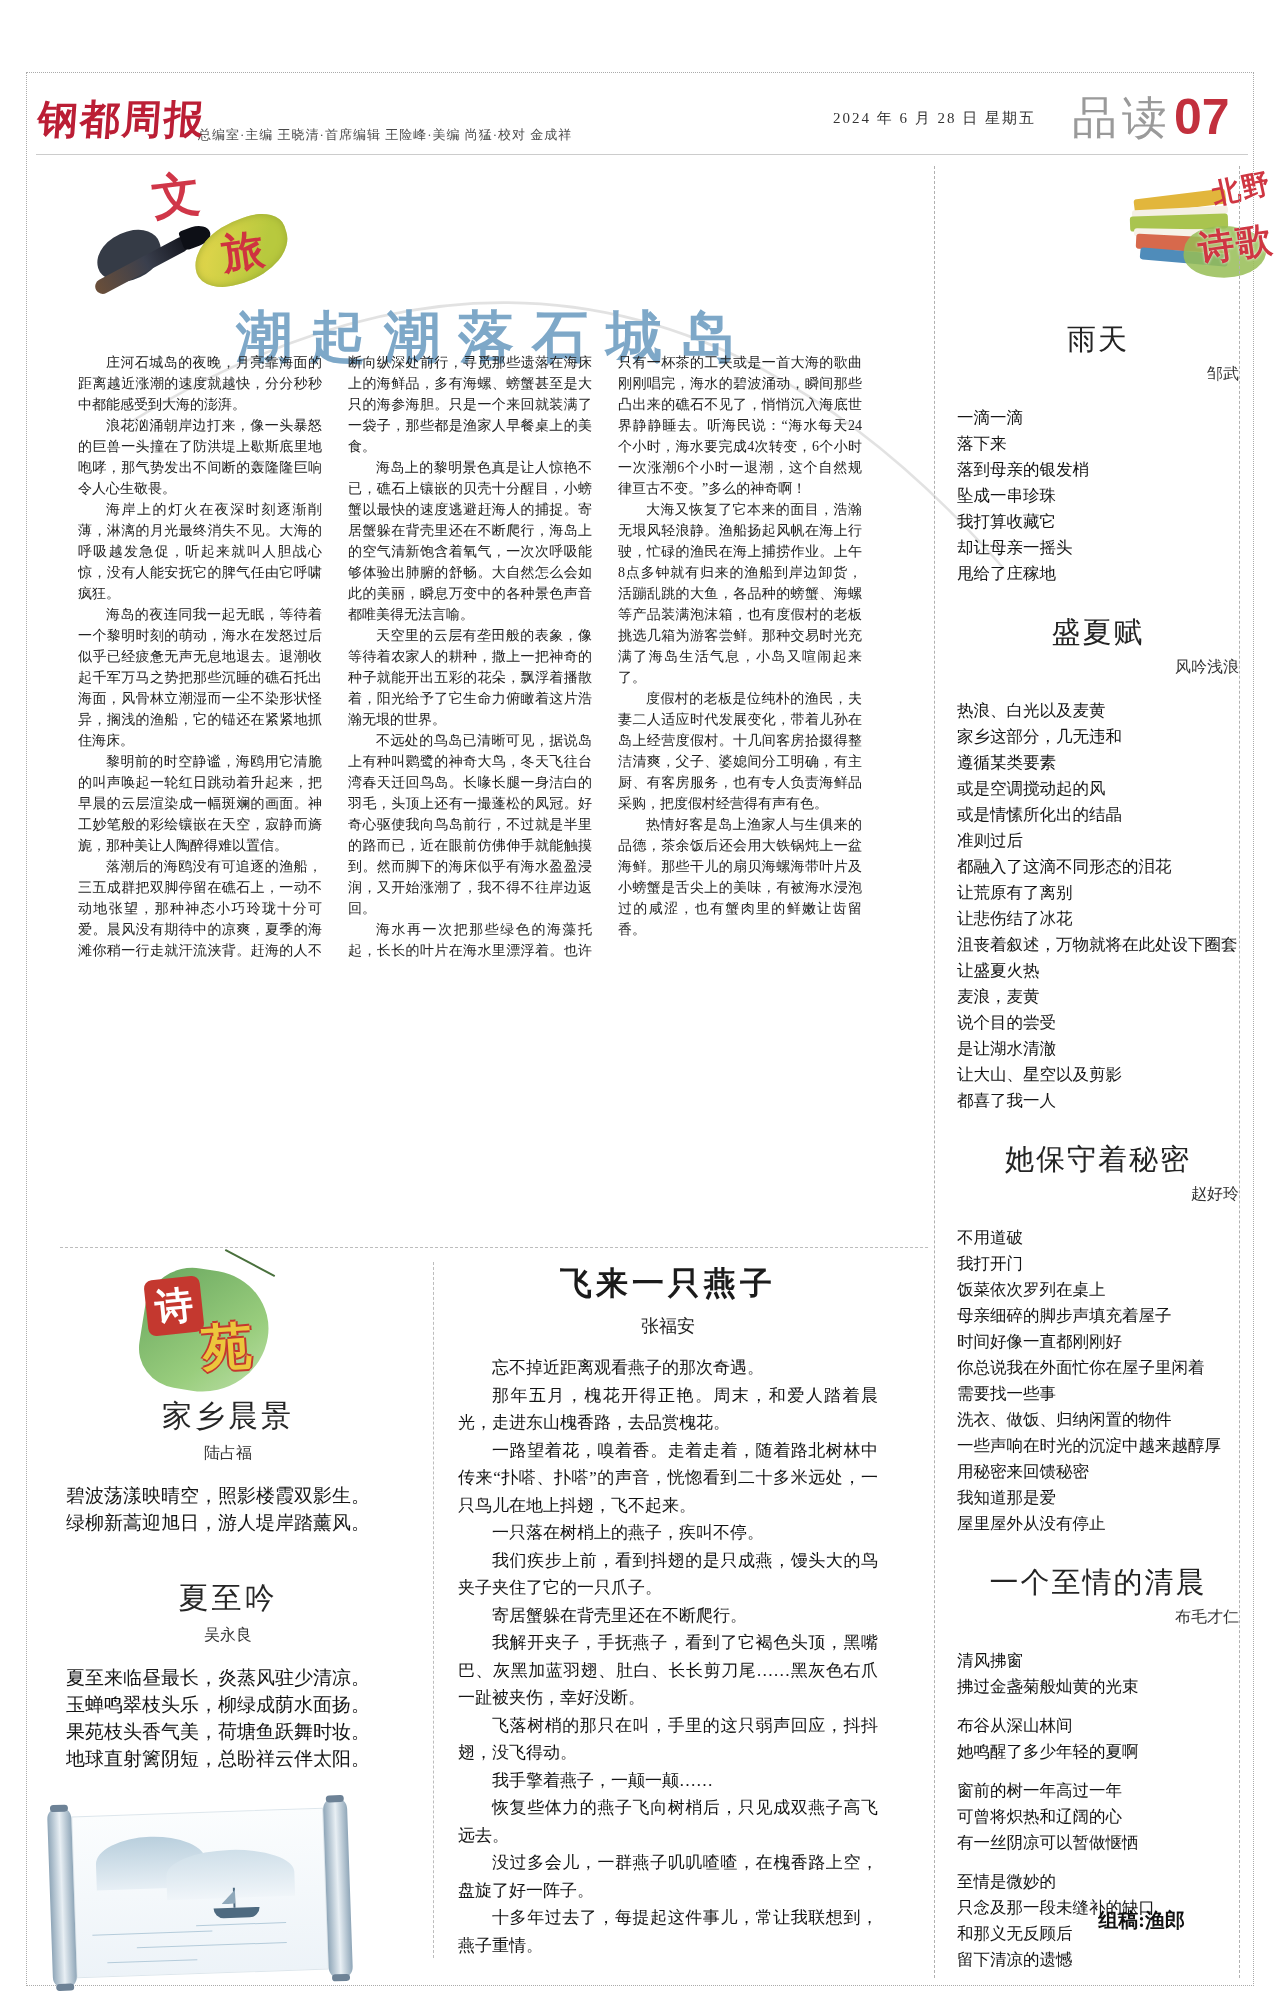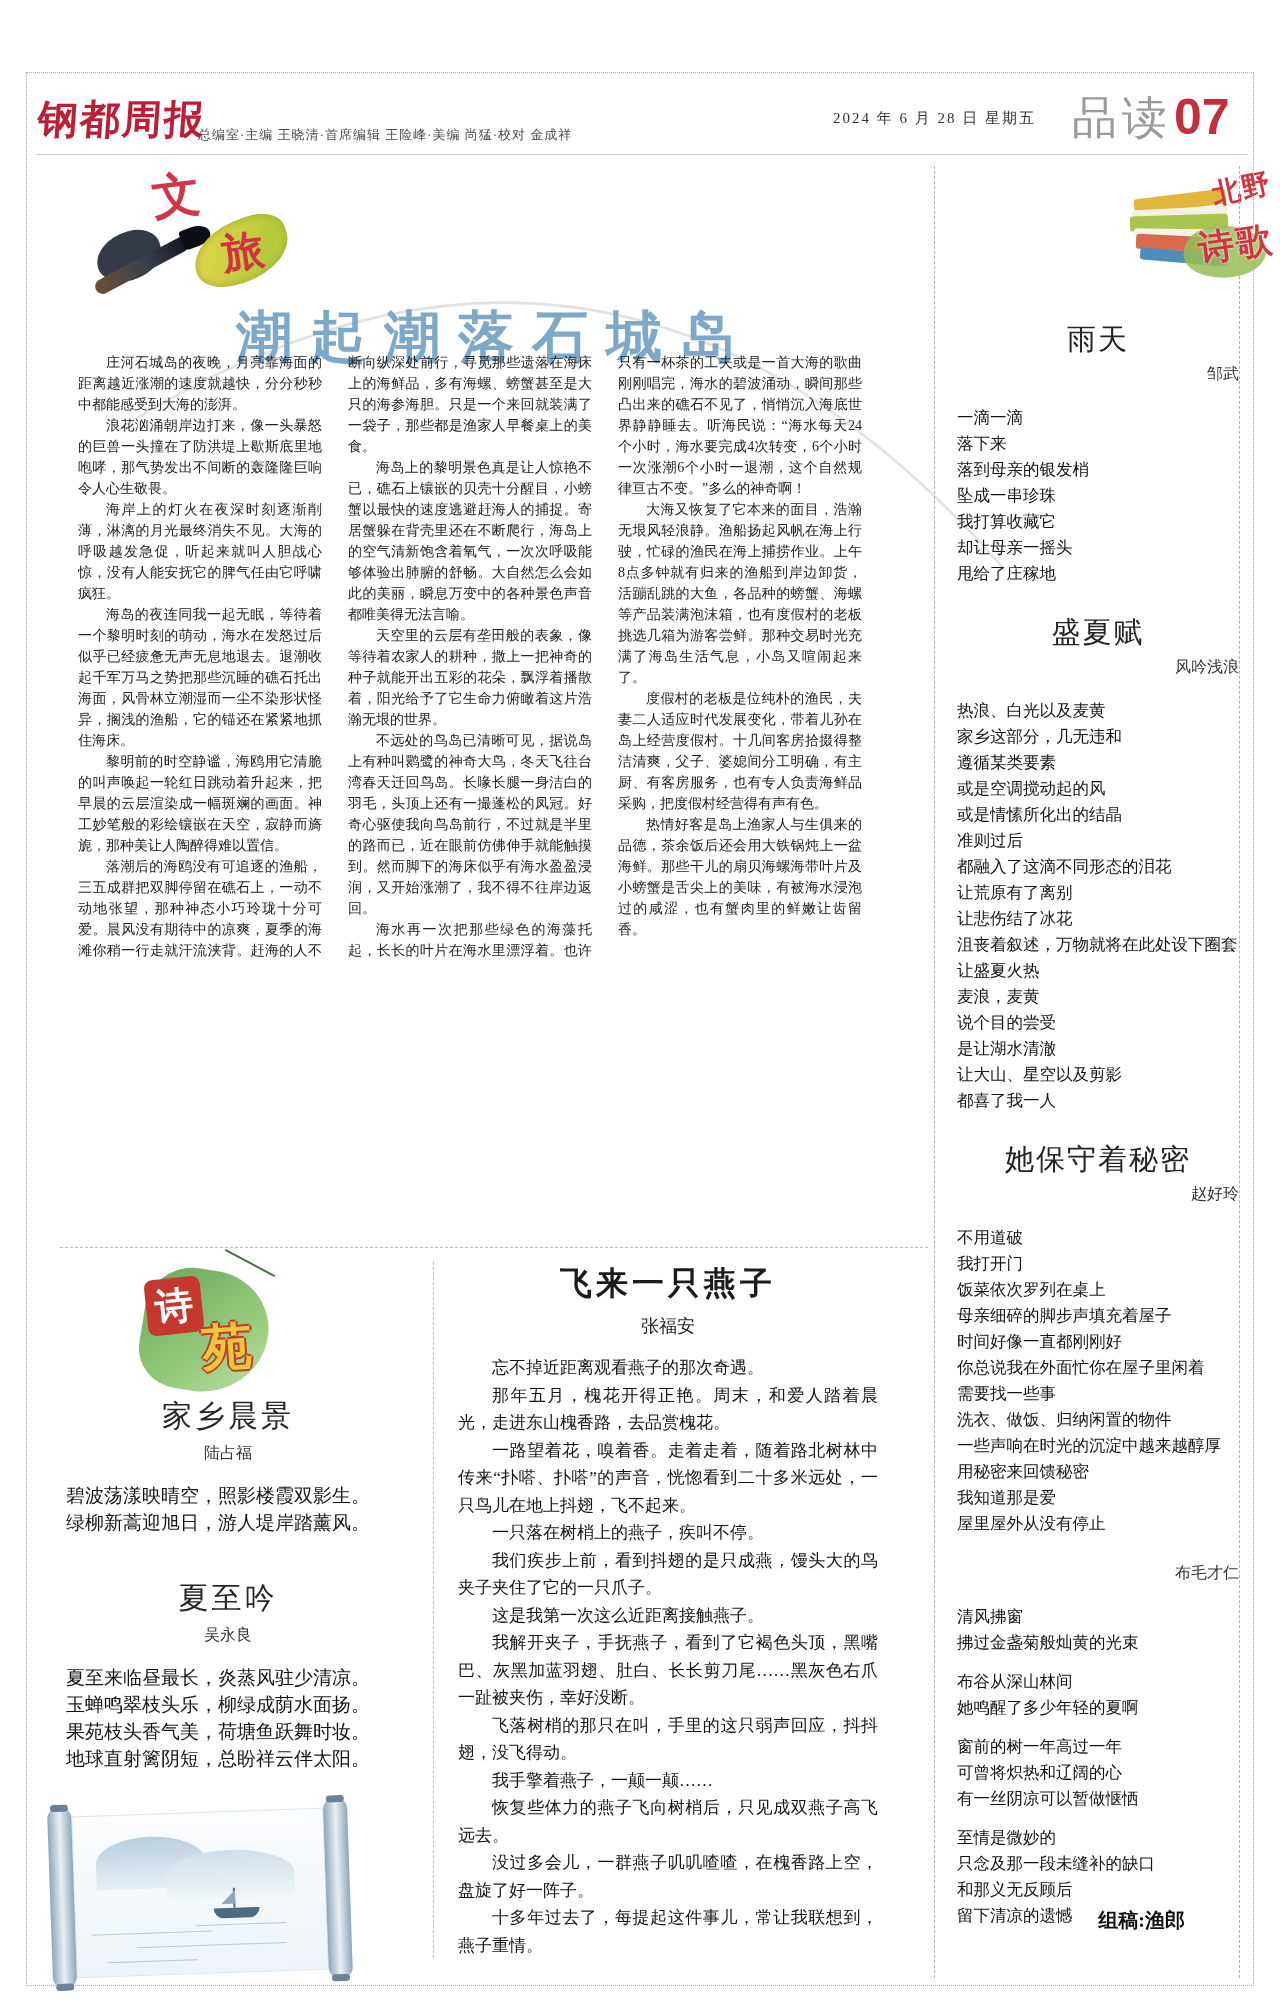--- a/index.html
+++ b/index.html
@@ -240,21 +240,21 @@
   <div class="mid-article">
     <h2 class="mid-title">飞来一只燕子</h2>
     <div class="mid-author">张福安</div>
     <div>
 
     <p>忘不掉近距离观看燕子的那次奇遇。</p>
         <p>那年五月，槐花开得正艳。周末，和爱人踏着晨光，走进东山槐香路，去品赏槐花。</p>
         <p>一路望着花，嗅着香。走着走着，随着路北树林中传来“扑嗒、扑嗒”的声音，恍惚看到二十多米远处，一只鸟儿在地上抖翅，飞不起来。</p>
         <p>一只落在树梢上的燕子，疾叫不停。</p>
         <p>我们疾步上前，看到抖翅的是只成燕，馒头大的鸟夹子夹住了它的一只爪子。</p>
-        <p>这是我第一次这么近距离接触燕子。</p>
+        <p>寄居蟹躲在背壳里还在不断爬行。</p>
         <p>我解开夹子，手抚燕子，看到了它褐色头顶，黑嘴巴、灰黑加蓝羽翅、肚白、长长剪刀尾……黑灰色右爪一趾被夹伤，幸好没断。</p>
         <p>飞落树梢的那只在叫，手里的这只弱声回应，抖抖翅，没飞得动。</p>
         <p>我手擎着燕子，一颠一颠……</p>
         <p>恢复些体力的燕子飞向树梢后，只见成双燕子高飞远去。</p>
         <p>没过多会儿，一群燕子叽叽喳喳，在槐香路上空，盘旋了好一阵子。</p>
         <p>十多年过去了，每提起这件事儿，常让我联想到，燕子重情。</p>
       </div>
   </div>
 
   <aside class="right-col">
@@ -319,20 +319,21 @@
               <div class="poem-line">需要找一些事</div>
               <div class="poem-line">洗衣、做饭、归纳闲置的物件</div>
               <div class="poem-line">一些声响在时光的沉淀中越来越醇厚</div>
               <div class="poem-line">用秘密来回馈秘密</div>
               <div class="poem-line">我知道那是爱</div>
               <div class="poem-line">屋里屋外从没有停止</div>
             </div>
           </div>
         </section>
         <section class="poem">
+          <h3 class="poem-title hei">一个至情的清晨</h3>
           <div class="poem-author">布毛才仁</div>
           <div>
 
           <div class="stanza">
 
               <div class="poem-line">清风拂窗</div>
               <div class="poem-line">拂过金盏菊般灿黄的光束</div>
             </div>
             <div class="stanza">
 

